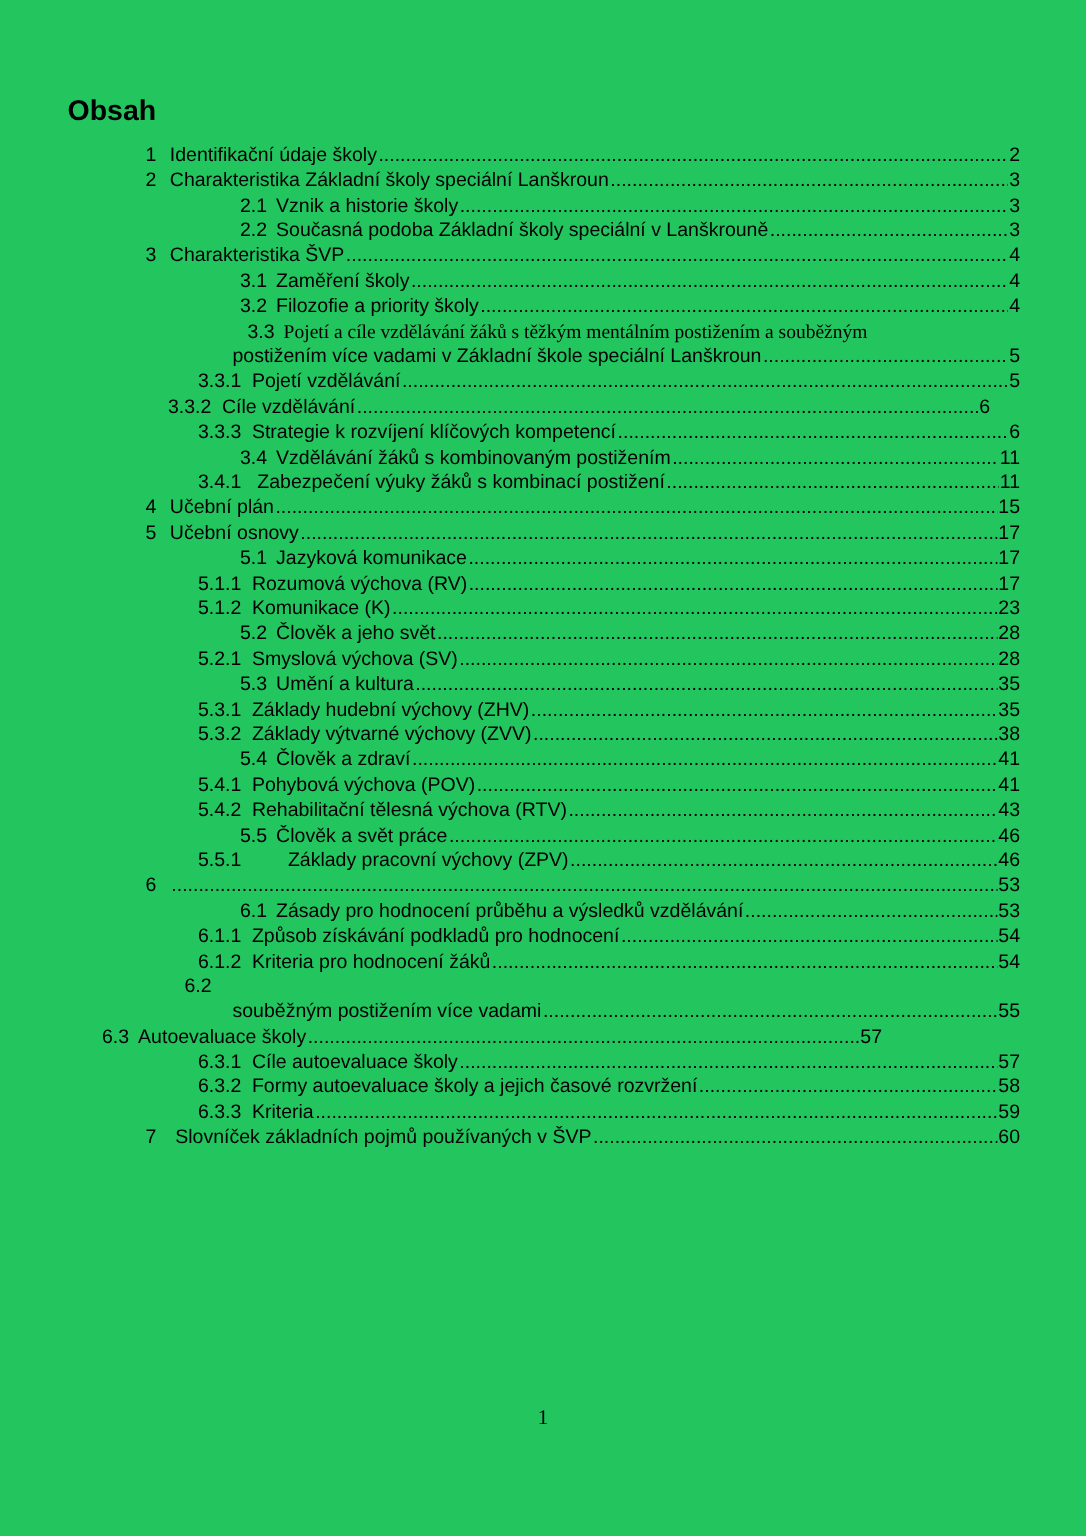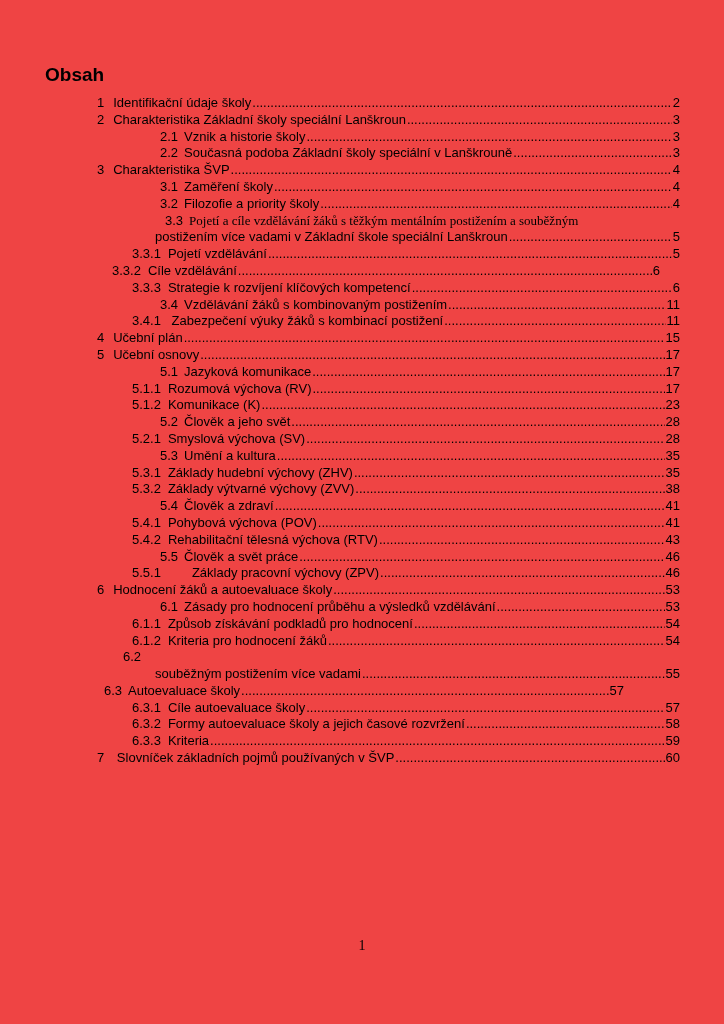--- a/index.html
+++ b/index.html
@@ -1,17 +1,17 @@
 <!DOCTYPE html>
 <html><head>
 <meta charset="utf-8">
 <style>
   html, body { margin: 0; padding: 0; background: #ffffff; }
   body { width: 724px; height: 1024px; position: relative; overflow: hidden; }
-  .page { position: absolute; left: 0; top: 0; width: 724px; height: 1024px; background: #ef4444; }
+  .page { position: absolute; left: 0; top: 0; width: 724px; height: 1024px; background: #22c55e; }
   .title {
     position: absolute; left: 45px; top: 64px;
     font-family: "Liberation Sans", sans-serif; font-weight: bold; font-size: 19px; color: #000;
     margin: 0;
   }
   .toc {
     position: absolute; left: 0; top: 95px; width: 724px;
     font-family: "Liberation Sans", sans-serif; font-size: 13px; color: #000;
   }
   .entry { position: relative; line-height: 16.8px; }
@@ -261,21 +261,20 @@
         <div class="line" style="padding-left: 132px; width: 548px;">
           <span class="num" style="margin-right: 7px;">5.5.1</span>
           <span class="lbl" style="white-space: pre; margin-left: 24px;">Základy pracovní výchovy (ZPV)</span>
           <span class="leader"></span>
           <span class="pg">46</span>
         </div>
       </div>
       <div class="entry">
         <div class="line" style="padding-left: 97px; width: 583px;">
           <span class="num" style="margin-right: 9px;">6</span>
-          <span class="lbl" style="white-space: pre;">Hodnocení žáků a autoevaluace školy</span>
           <span class="leader"></span>
           <span class="pg">53</span>
         </div>
       </div>
       <div class="entry">
         <div class="line" style="padding-left: 160px; width: 520px;">
           <span class="num" style="margin-right: 6px;">6.1</span>
           <span class="lbl" style="white-space: pre;">Zásady pro hodnocení průběhu a výsledků vzdělávání</span>
           <span class="leader"></span>
           <span class="pg">53</span>
@@ -301,21 +300,21 @@
         <div class="firstline" style="padding-left: 123px; width: 557px;">
           <span class="num" style="margin-right: 6px;">6.2</span>
         </div>
         <div class="line cont" style="padding-left: 155px; width: 525px;">
           <span class="lbl">souběžným postižením více vadami</span>
           <span class="leader"></span>
           <span class="pg">55</span>
         </div>
       </div>
       <div class="entry">
-        <div class="line" style="padding-left: 104px; width: 520px;">
+        <div class="line" style="padding-left: 68px; width: 520px;">
           <span class="num" style="margin-right: 6px;">6.3</span>
           <span class="lbl" style="white-space: pre;">Autoevaluace školy</span>
           <span class="leader"></span>
           <span class="pg">57</span>
         </div>
       </div>
       <div class="entry">
         <div class="line" style="padding-left: 132px; width: 548px;">
           <span class="num" style="margin-right: 7px;">6.3.1</span>
           <span class="lbl" style="white-space: pre;">Cíle autoevaluace školy</span>

